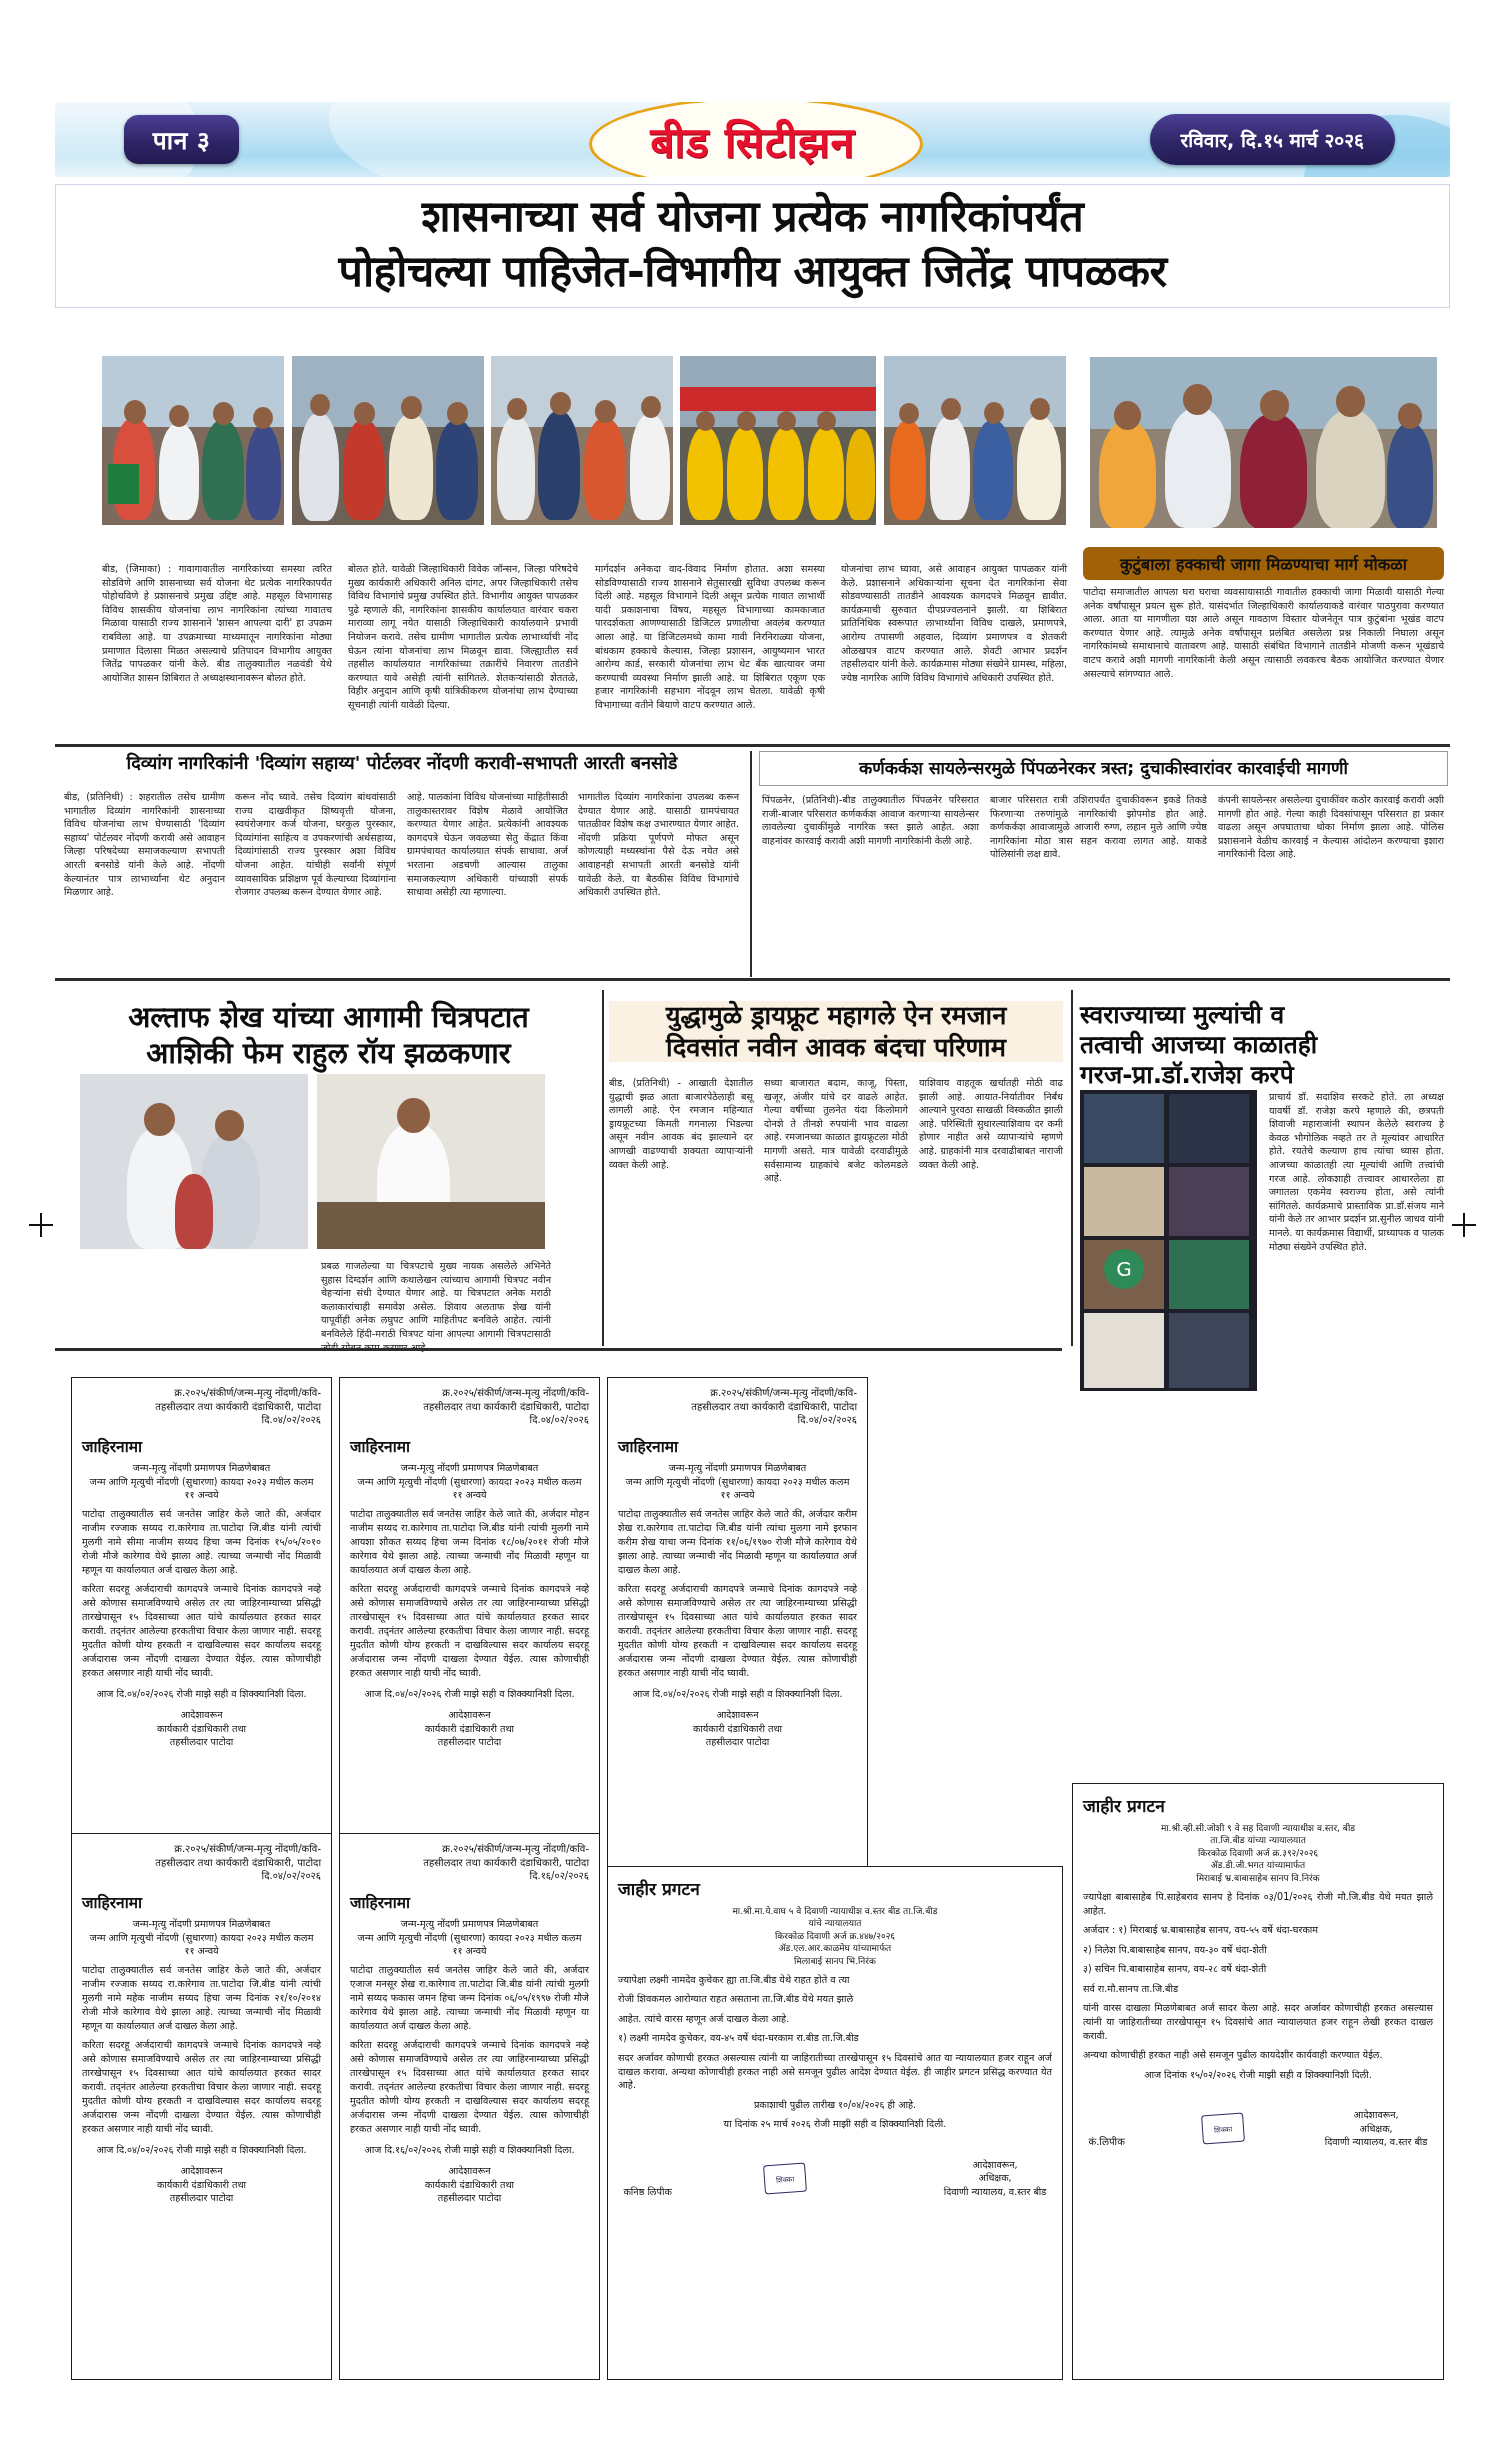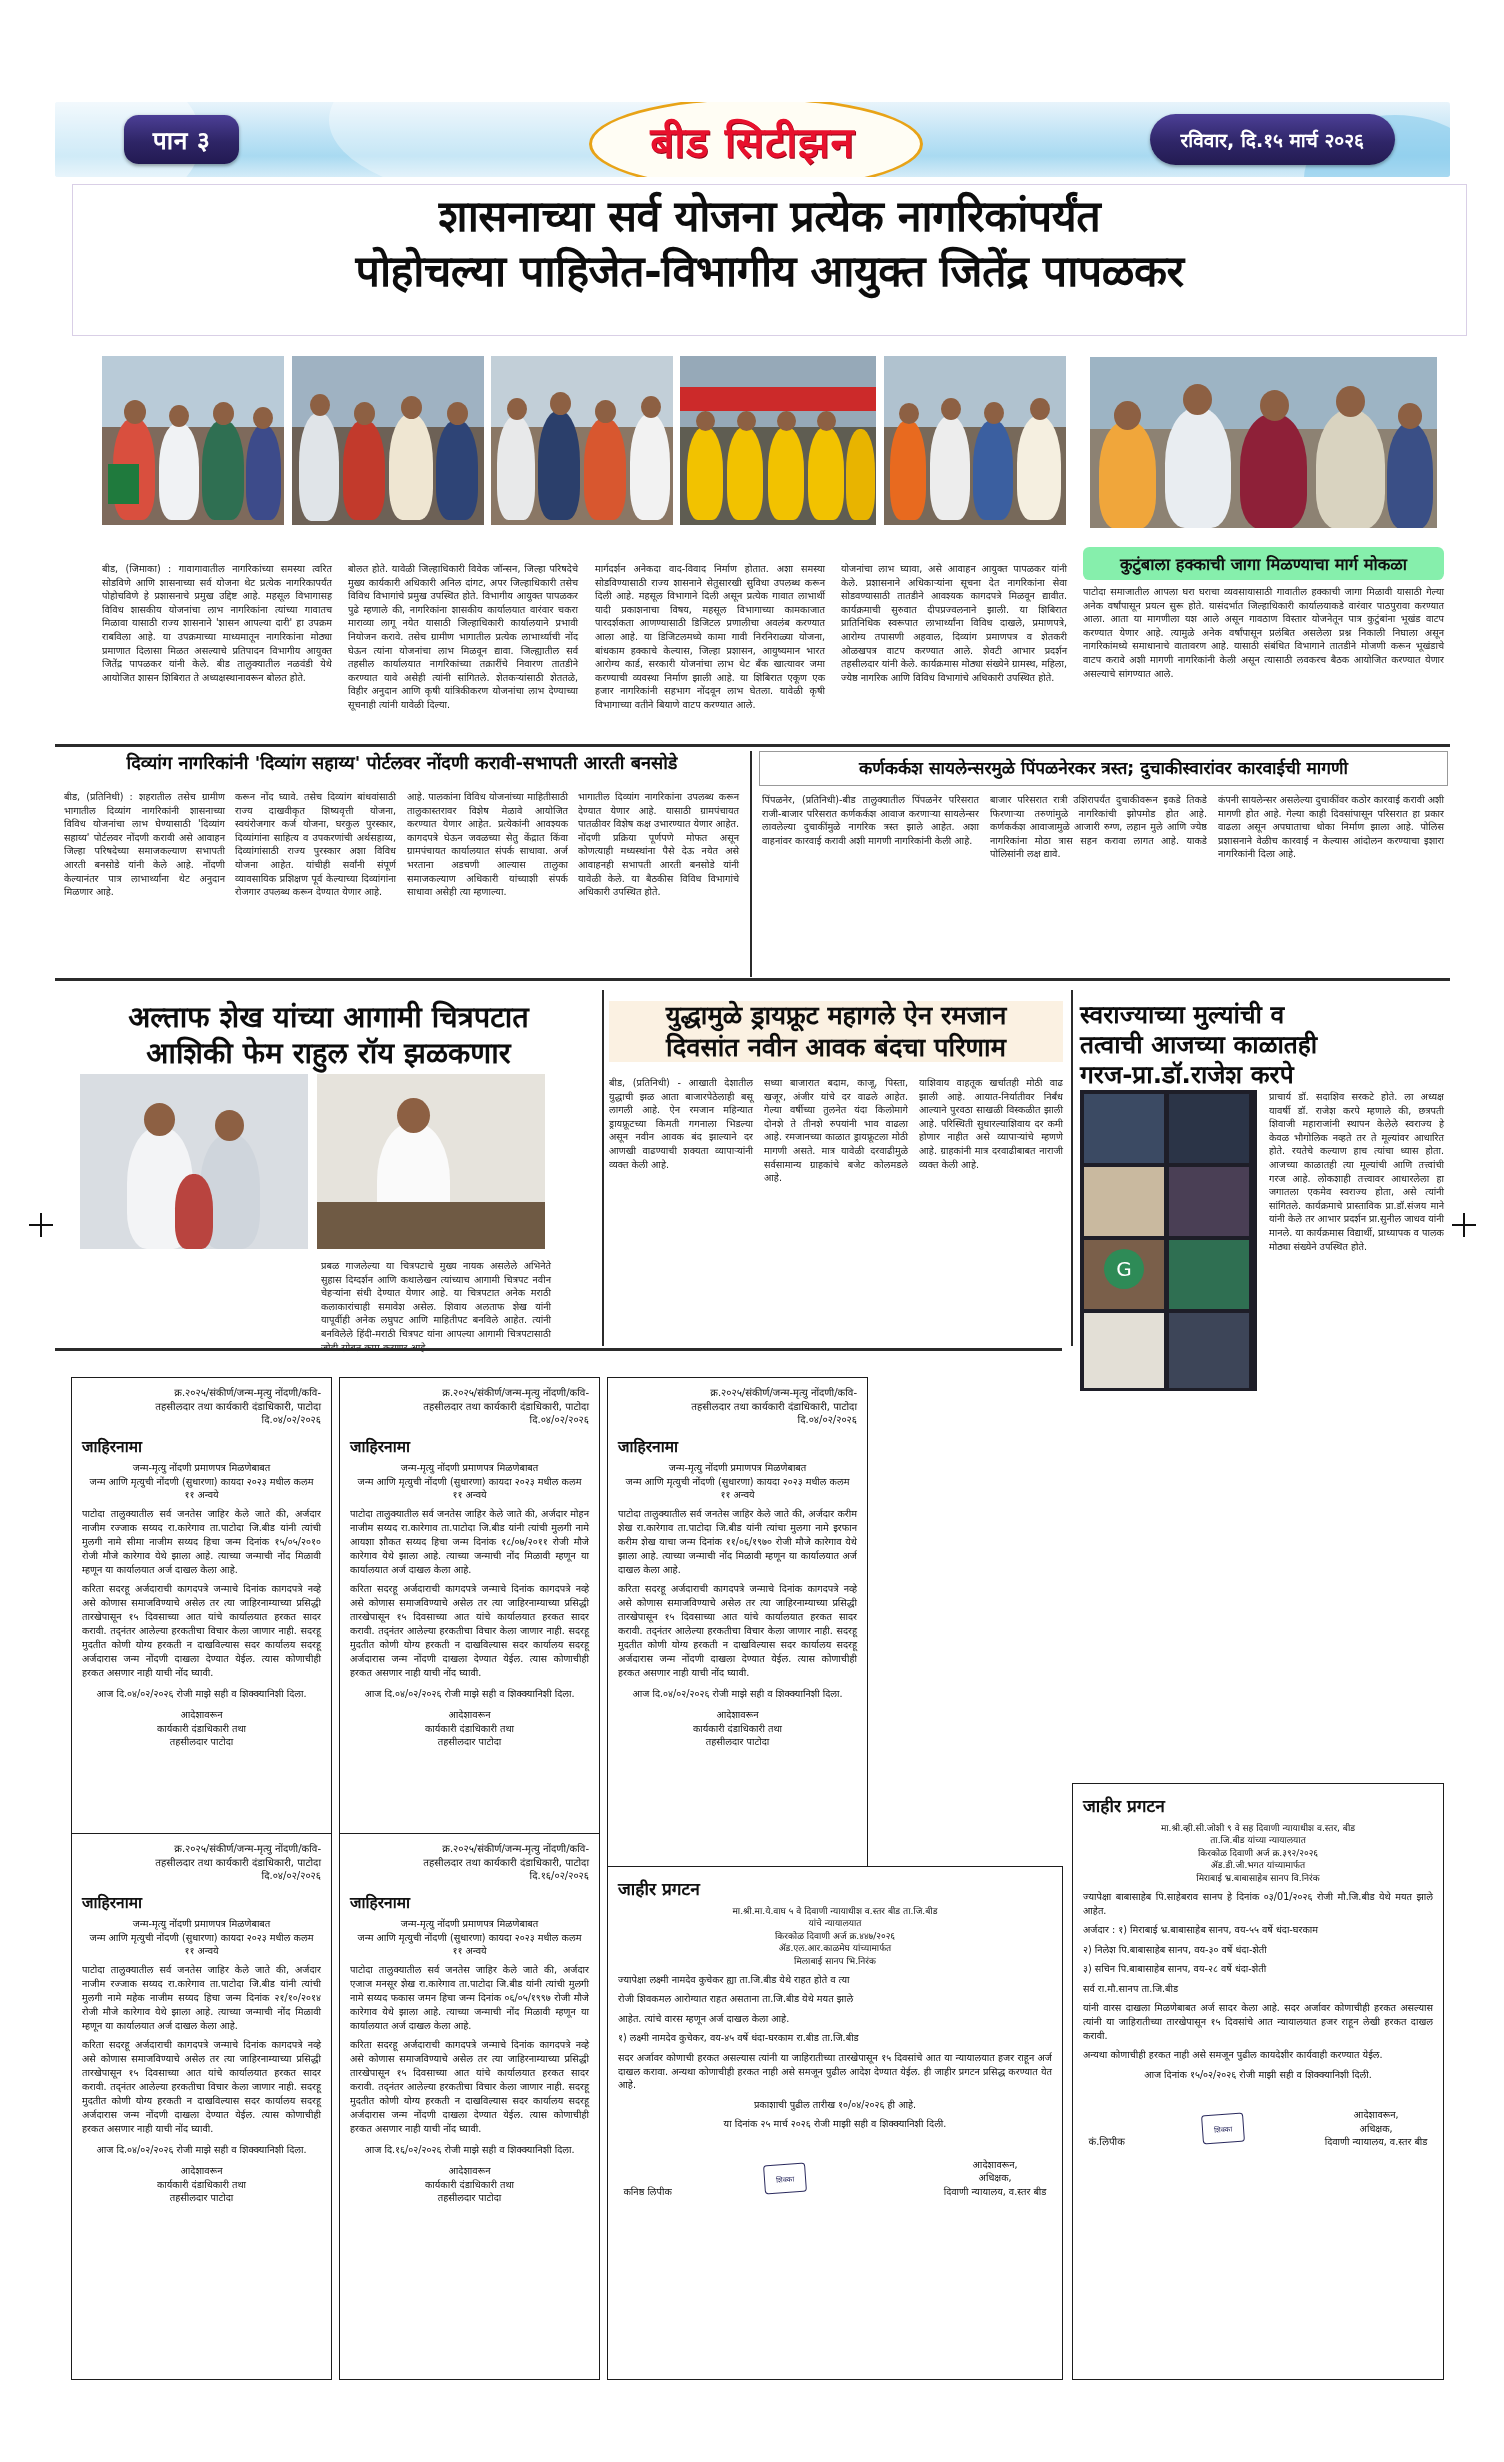--- a/index.html
+++ b/index.html
@@ -81,21 +81,21 @@
     color:#2b2b5e;font-size:7.3px;display:flex;align-items:center;justify-content:center;
     transform:rotate(-4deg);background:#fff;
   }
   .tinycap{font-size:9px;text-align:center;line-height:1.4;}
 
   .lead-hl-box{
     position:absolute;box-sizing:border-box;
     border:1.8px solid #d9cfe6;background:#fff;
   }
   .kicker-box{
-    position:absolute;box-sizing:border-box;background:#86efac;border-radius:6.4px;
+    position:absolute;box-sizing:border-box;background:#a16207;border-radius:6.4px;
     display:flex;align-items:center;justify-content:center;text-align:center;
     font-weight:bold;font-size:16.4px;color:#101010;padding:3.6px 7.3px;
   }
 </style>
 </head>
 <body>
 
 <div class="page">
 
   <div class="cropmark cm-l"></div>
@@ -106,21 +106,21 @@
     <div class="mh-swirl mh-s2"></div>
     <div class="mh-swirl mh-s3"></div>
     <div class="pagetag">पान ३</div>
     <div class="brandwrap">
       <div class="brandoval"></div>
       <div class="brandtext">बीड सिटीझन</div>
     </div>
     <div class="datetag">रविवार, दि.१५ मार्च २०२६</div>
   </div>
 
-  <div class="lead-hl-box" style="left:72px;top:184px;width:1395px;height:152px;">
+  <div class="lead-hl-box" style="left:55px;top:184px;width:1395px;height:124px;">
     <div class="hl" style="font-size:43px;margin-top:7.3px;letter-spacing:-0.5px;">शासनाच्या सर्व योजना प्रत्येक नागरिकांपर्यंत</div>
     <div class="hl" style="font-size:43px;margin-top:5.5px;letter-spacing:-0.5px;">पोहोचल्या पाहिजेत-विभागीय आयुक्त जितेंद्र पापळकर</div>
   </div>
 
   <div class="photo" style="left:102px;top:356px;width:182px;height:169px;">
     <div class="sky" style="background:#b9cbd8;"></div>
       <div class="ground" style="background:#7e6a5c;"></div>
     <div class="fig" style="left:11px;top:62px;width:42px;height:102px;background:#d94f3e;"></div>
     <div class="head" style="left:22px;top:44px;width:22px;height:24px;background:#8d6043;"></div>
     <div class="fig" style="left:57px;top:67px;width:40px;height:97px;background:#f0f2f4;"></div>

